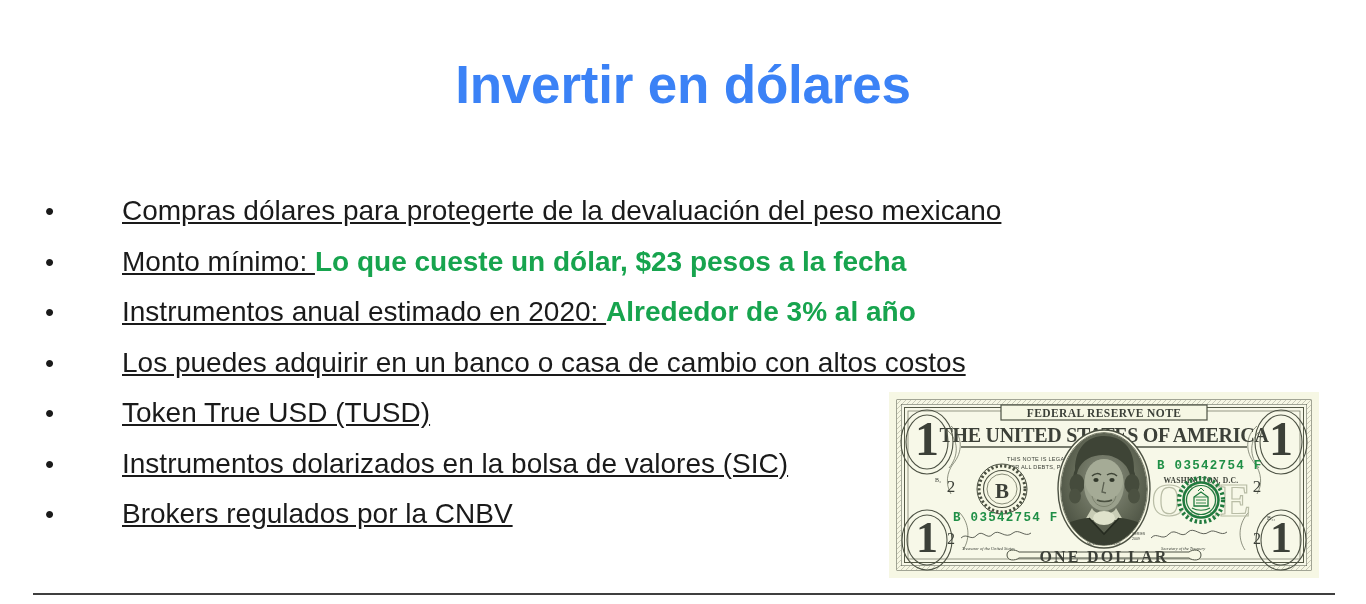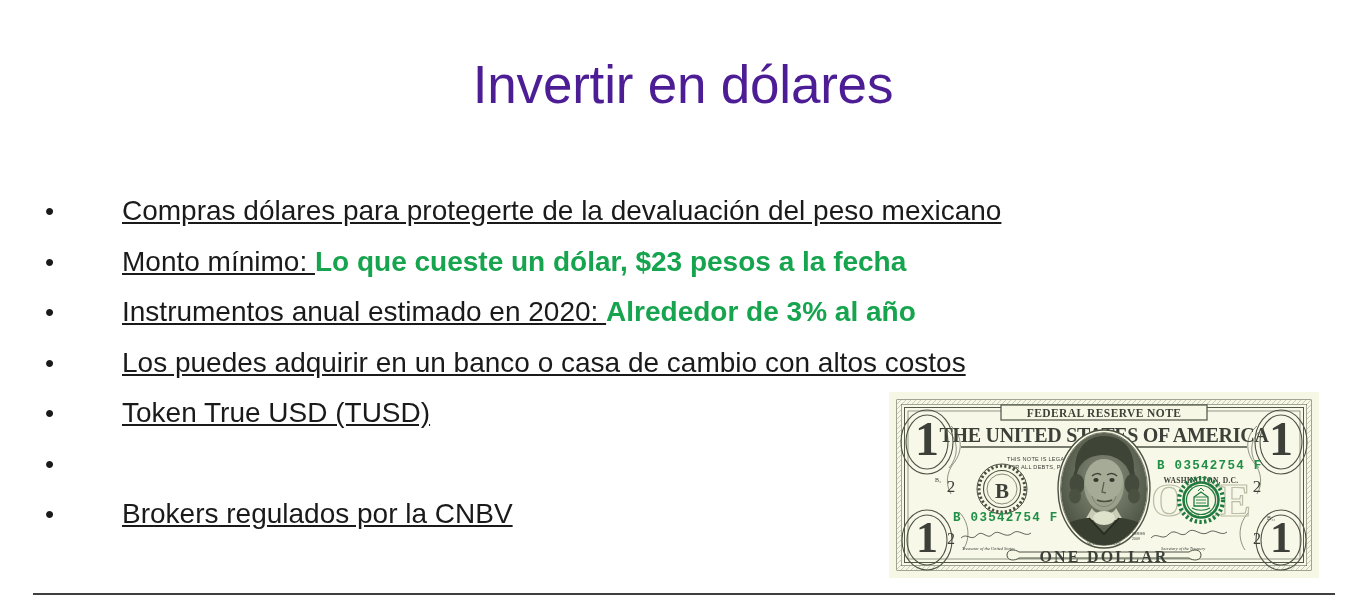--- a/index.html
+++ b/index.html
@@ -23,24 +23,24 @@
   }
 
   
   .slide-title {
     position: absolute;
     left: 0;
     top: 56px;
     width: 1366px;
     text-align: center;
     font-size: 53px;
-    font-weight: normal;
+    font-weight: bold;
     line-height: 1.1;
     letter-spacing: -0.2px;
-    color: #4c1d95;
+    color: #3b82f6;
     white-space: nowrap;
   }
 
   
   .bullet-list {
     position: absolute;
     left: 0;
     top: 186px;
     width: 1366px;
     margin: 0;
@@ -132,21 +132,21 @@
       <span class="bullet-text">Los puedes adquirir en un banco o casa de cambio con altos costos</span><span class="accent"></span>
     </li>
 
     <li class="bullet-item">
       <span class="bullet-marker">•</span>
       <span class="bullet-text">Token True USD (TUSD)</span><span class="accent"></span>
     </li>
 
     <li class="bullet-item">
       <span class="bullet-marker">•</span>
-      <span class="accent"></span>
+      <span class="bullet-text">Instrumentos dolarizados en la bolsa de valores (SIC)</span><span class="accent"></span>
     </li>
 
     <li class="bullet-item">
       <span class="bullet-marker">•</span>
       <span class="bullet-text">Brokers regulados por la CNBV</span><span class="accent"></span>
     </li>
 
   </ul>
 
   <div class="bill-figure">

